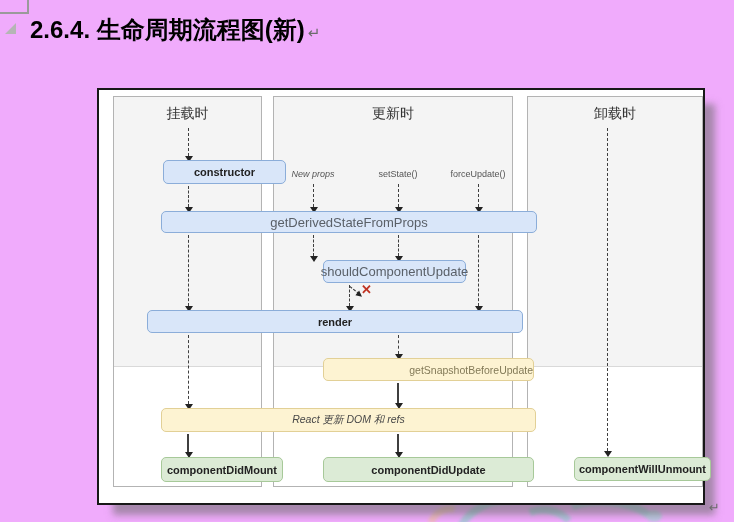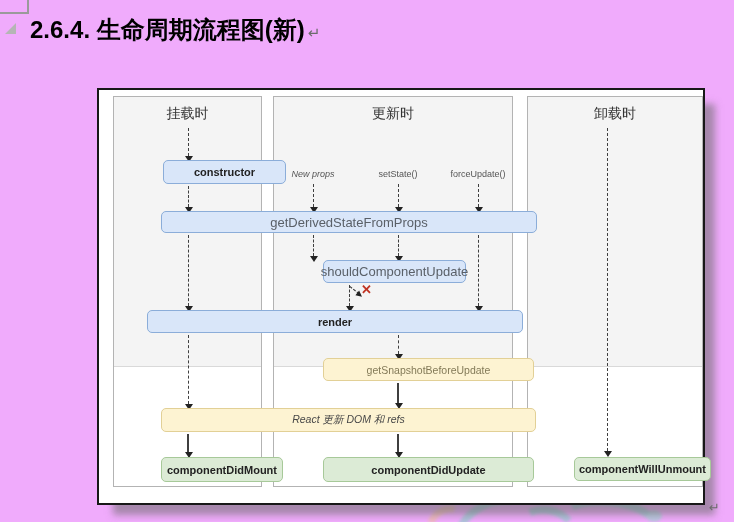--- a/index.html
+++ b/index.html
@@ -151,21 +151,21 @@
       </div>
     <div class="node blue gry" style="left:26px;top:121px;width:376px;height:22px;">
         <span>getDerivedStateFromProps</span>
       </div>
     <div class="node blue gry" style="left:188px;top:170px;width:143px;height:23px;">
         <span>shouldComponentUpdate</span>
       </div>
     <div class="node blue bld" style="left:12px;top:220px;width:376px;height:23px;">
         <span>render</span>
       </div>
-    <div class="node yellow sandtxt" style="left:188px;top:268px;width:211px;height:23px;">
+    <div class="node yellow sandtxt" style="left:188px;top:268px;width:211px;height:23px;justify-content:flex-end;">
         <span>getSnapshotBeforeUpdate</span>
       </div>
     <div class="node yellow ital" style="left:26px;top:318px;width:375px;height:24px;justify-content:center;">
         <span>React 更新 DOM 和 refs</span>
       </div>
     <div class="node green bld" style="left:26px;top:367px;width:122px;height:25px;">
         <span>componentDidMount</span>
       </div>
     <div class="node green bld" style="left:188px;top:367px;width:211px;height:25px;">
         <span>componentDidUpdate</span>

